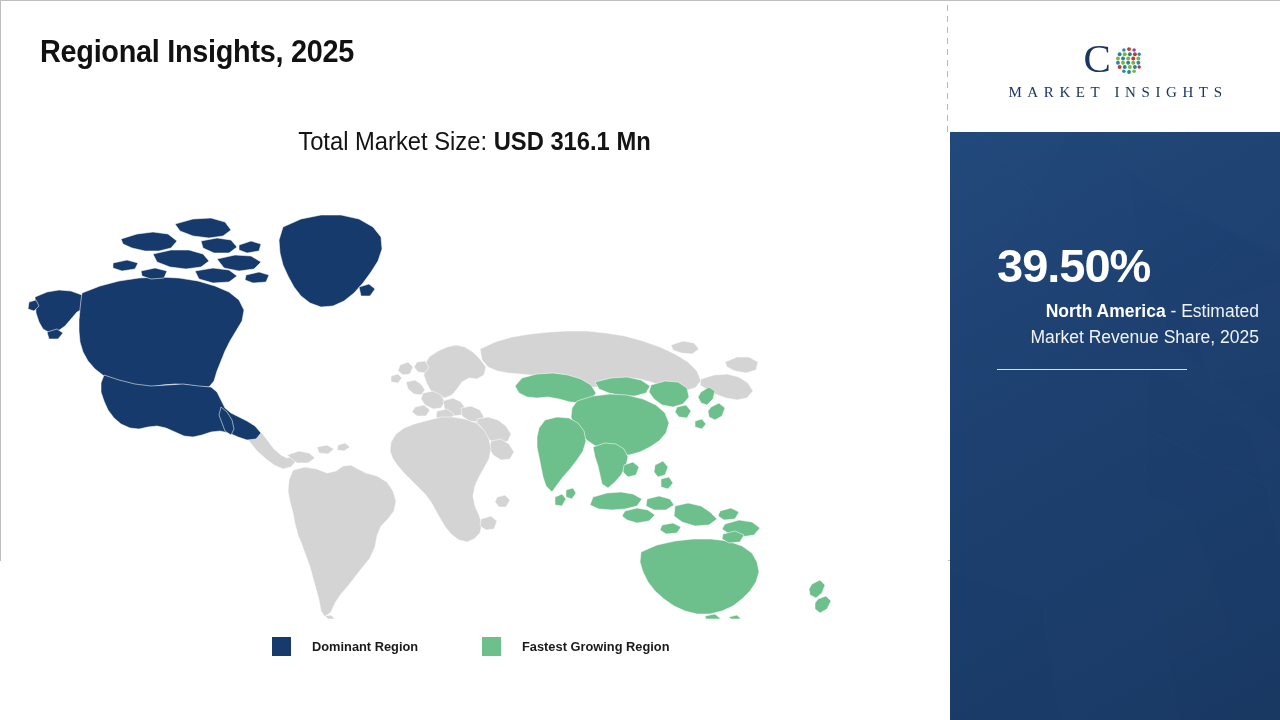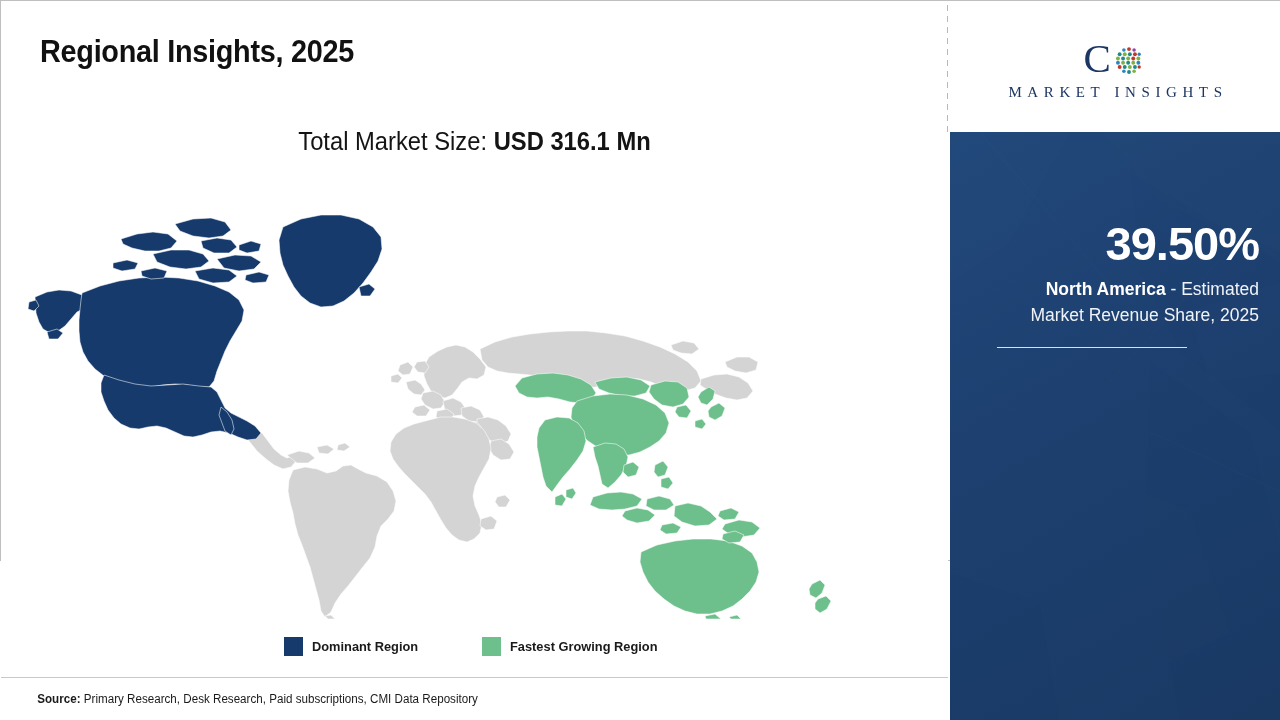--- a/index.html
+++ b/index.html
@@ -61,21 +61,21 @@
   
   #legend {
     position: absolute;
     left: 0; top: 636px;
     width: 947px;
     display: flex;
     justify-content: center;
     align-items: center;
     gap: 58px;
   }
-  .legend-item { display: flex; align-items: center; gap: 9px; }
+  .legend-item { display: flex; align-items: center; gap: 21px; }
   .legend-swatch { width: 19px; height: 19px; display: block; }
   .legend-label {
     font-size: 13.5px;
     font-weight: bold;
     color: #1a1a1a;
     transform: scaleX(0.95);
     transform-origin: left center;
     white-space: nowrap;
   }
 
@@ -160,27 +160,26 @@
     inset: 0;
     opacity: 0.13;
   }
   #panel-watermark svg { width: 100%; height: 100%; display: block; }
   #panel-content {
     position: absolute;
     left: 47px; top: 0;
     width: 262px;
   }
   #stat-value {
-    margin-top: 88px;
+    margin-top: 110px;
     font-size: 47px;
     font-weight: bold;
     color: #ffffff;
     line-height: 1;
     letter-spacing: -1px;
-    text-align: right;
   }
   #stat-desc {
     margin-top: 10px;
     font-size: 17.5px;
     color: #f0f3f7;
     line-height: 1.48;
     text-align: right;
   }
   #stat-desc .strong { font-weight: bold; color: #ffffff; }
   #stat-rule {
@@ -326,25 +325,20 @@
       <div class="legend-item">
         <span class="legend-swatch" style="background:#153a6b"></span>
         <span class="legend-label">Dominant Region</span>
       </div>
       <div class="legend-item">
         <span class="legend-swatch" style="background:#6dbf8b"></span>
         <span class="legend-label">Fastest Growing Region</span>
       </div>
     </div>
 
-    <div id="source-footer">
-      <div id="source-text">
-        <span class="strong">Source: </span><span>Primary Research, Desk Research, Paid subscriptions, CMI Data Repository</span>
-      </div>
-    </div>
   </div>
 
   <div id="vertical-divider"></div>
 
   <div id="logo-area">
     <div id="logo-word">
       <span>C</span>
       <span id="logo-globe">
         <svg viewBox="0 0 40 40" xmlns="http://www.w3.org/2000/svg">
           <g>

